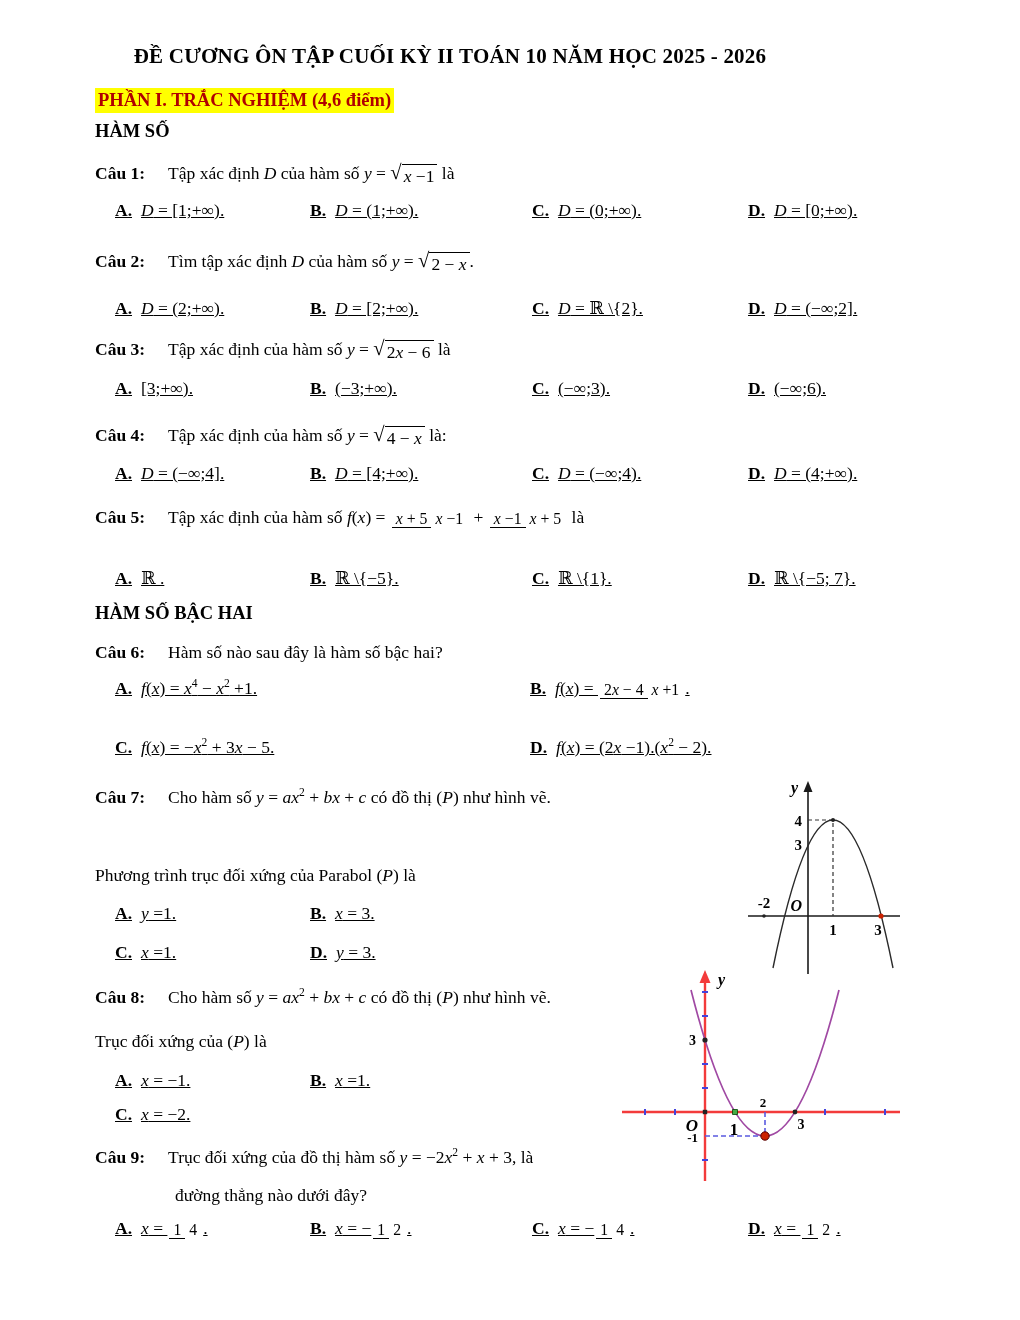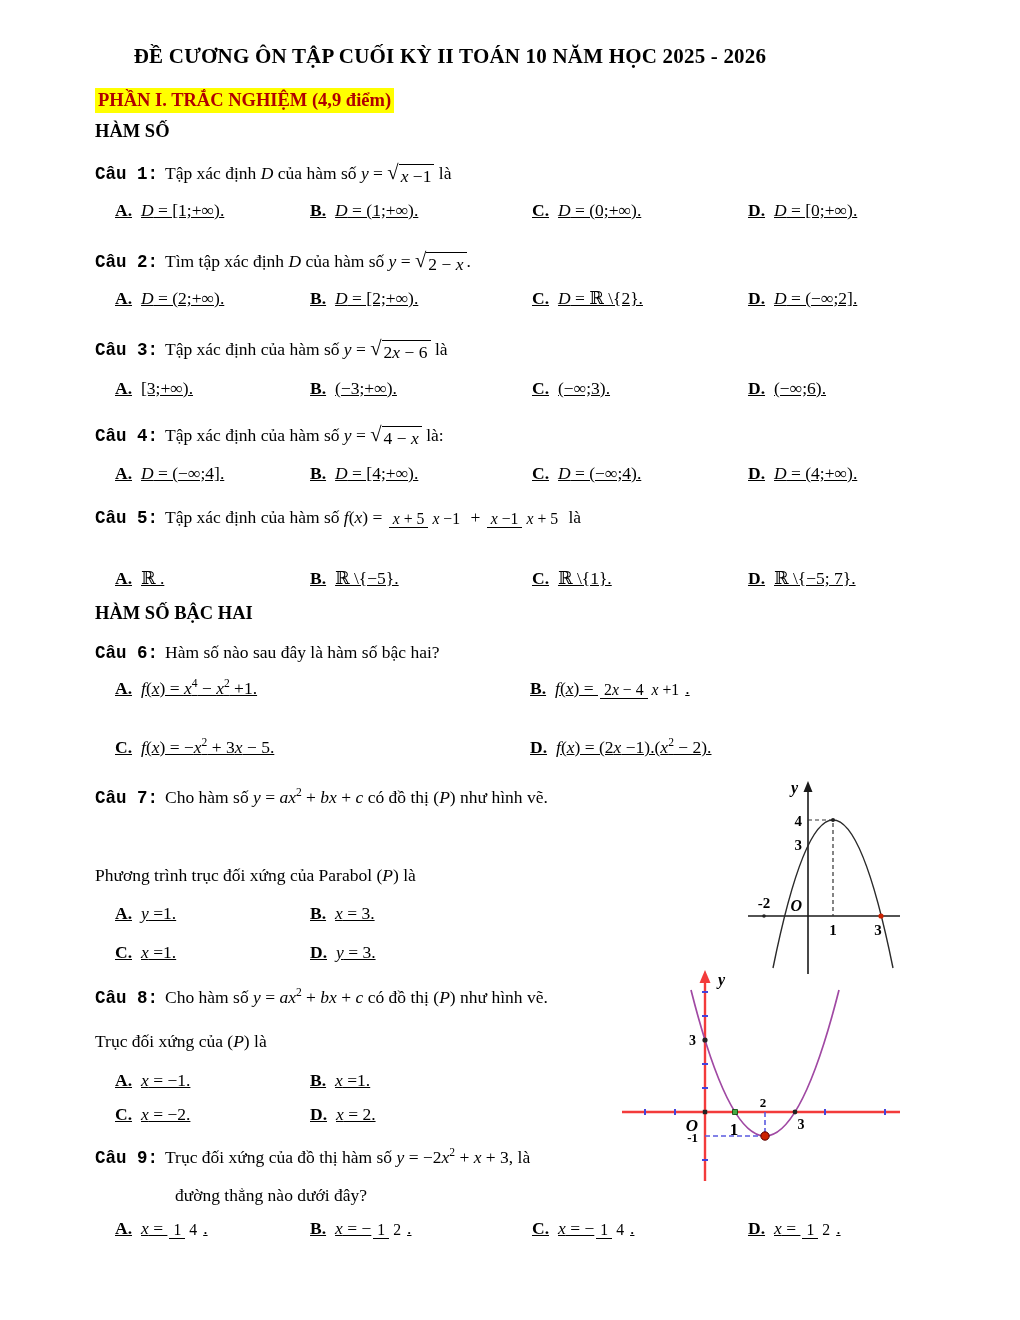--- a/index.html
+++ b/index.html
@@ -4,21 +4,21 @@
 <style>
   html,body{margin:0;padding:0;background:#fff;}
   .page{position:relative;width:900px;height:1320px;background:#ffffff;overflow:hidden;
         font-family:"Liberation Serif","DejaVu Serif",serif;color:#000;}
   .title{position:absolute;top:44px;left:0;width:100%;text-align:center;
          font-weight:bold;font-size:21px;letter-spacing:0.2px;}
   .part{position:absolute;top:88px;left:95px;background:#ffff00;color:#b00000;
         font-weight:bold;font-size:18.5px;padding:0 3px;line-height:1.35;}
   .sec{position:absolute;left:95px;font-weight:bold;font-size:18.5px;}
   .q{position:absolute;left:95px;font-size:17.5px;white-space:nowrap;line-height:1.3;}
-  .ql{font-weight:bold;margin-right:7px;font-family:Liberation Mono, monospace;}
+  .ql{font-weight:bold;margin-right:23px;}
   .opts{position:absolute;left:95px;display:grid;font-size:17.5px;align-items:center;}
   .g4{grid-template-columns:195px 222px 216px 230px;padding-left:20px;}
   .g2w{grid-template-columns:415px 360px;padding-left:20px;}
   .g2n{grid-template-columns:195px 360px;padding-left:20px;}
   .opt{white-space:nowrap;text-decoration:underline;}
   .ok{font-weight:bold;margin-right:9px;}
   .m{white-space:nowrap;}
   .m i{font-style:italic;}
   .m sup{font-size:66%;line-height:0;}
   .frac{display:inline-flex;flex-direction:row;text-align:center;vertical-align:middle;
@@ -30,39 +30,39 @@
   .sqrt .rd{border-top:1.4px solid #000;padding:0 3px 0 2px;margin-top:1px;}
   svg{position:absolute;overflow:visible;}
   svg text{font-family:"Liberation Serif","DejaVu Serif",serif;}
 </style>
 </head>
 <body>
 
 <div class="page">
 
   <div class="title">ĐỀ CƯƠNG ÔN TẬP CUỐI KỲ II TOÁN 10 NĂM HỌC 2025 - 2026</div>
-  <div class="part">PHẦN I. TRẮC NGHIỆM (4,9 điểm)</div>
+  <div class="part">PHẦN I. TRẮC NGHIỆM (4,6 điểm)</div>
   <div class="sec" style="top:121px">HÀM SỐ</div>
 
   <div class="q" style="top:162px"><b class="ql">Câu 1:</b><span>Tập xác định <span class="m"><i>D</i></span> của hàm số <span class="m"><i>y</i> = <span class="sqrt">
             <span class="rad">√</span>
             <span class="rd"><i>x</i> −1</span>
           </span></span> là</span></div>
   <div class="opts g4" style="top:200px">
     <span class="opt"><b class="ok">A.</b><span class="om"><span class="m"><i>D</i> = [1;+∞).</span></span></span>
     <span class="opt"><b class="ok">B.</b><span class="om"><span class="m"><i>D</i> = (1;+∞).</span></span></span>
     <span class="opt"><b class="ok">C.</b><span class="om"><span class="m"><i>D</i> = (0;+∞).</span></span></span>
     <span class="opt"><b class="ok">D.</b><span class="om"><span class="m"><i>D</i> = [0;+∞).</span></span></span>
   </div>
 
   <div class="q" style="top:250px"><b class="ql">Câu 2:</b><span>Tìm tập xác định <span class="m"><i>D</i></span> của hàm số <span class="m"><i>y</i> = <span class="sqrt">
             <span class="rad">√</span>
             <span class="rd">2 − <i>x</i></span>
           </span></span>.</span></div>
-  <div class="opts g4" style="top:288px">
+  <div class="opts g4" style="top:298px">
     <span class="opt"><b class="ok">A.</b><span class="om"><span class="m"><i>D</i> = (2;+∞).</span></span></span>
     <span class="opt"><b class="ok">B.</b><span class="om"><span class="m"><i>D</i> = [2;+∞).</span></span></span>
     <span class="opt"><b class="ok">C.</b><span class="om"><span class="m"><i>D</i> = ℝ \{2}.</span></span></span>
     <span class="opt"><b class="ok">D.</b><span class="om"><span class="m"><i>D</i> = (−∞;2].</span></span></span>
   </div>
 
   <div class="q" style="top:338px"><b class="ql">Câu 3:</b><span>Tập xác định của hàm số <span class="m"><i>y</i> = <span class="sqrt">
             <span class="rad">√</span>
             <span class="rd">2<i>x</i> − 6</span>
           </span></span> là</span></div>
@@ -145,21 +145,20 @@
   </svg>
 
   <div class="q" style="top:986px"><b class="ql">Câu 8:</b><span>Cho hàm số <span class="m"><i>y</i> = <i>ax</i><sup>2</sup> + <i>bx</i> + <i>c</i></span> có đồ thị <span class="m">(<i>P</i>)</span> như hình vẽ.</span></div>
   <div class="q" style="top:1030px">Trục đối xứng của <span class="m">(<i>P</i>)</span> là</div>
   <div class="opts g2n" style="top:1070px">
     <span class="opt"><b class="ok">A.</b><span class="om"><span class="m"><i>x</i> = −1.</span></span></span>
     <span class="opt"><b class="ok">B.</b><span class="om"><span class="m"><i>x</i> =1.</span></span></span>
   </div>
   <div class="opts g2n" style="top:1104px">
     <span class="opt"><b class="ok">C.</b><span class="om"><span class="m"><i>x</i> = −2.</span></span></span>
-    <span class="opt"><b class="ok">D.</b><span class="om"><span class="m"><i>x</i> = 2.</span></span></span>
   </div>
 
   <svg style="left:620px;top:968px" width="325" height="217" viewBox="0 0 325 217">
     <line x1="2" y1="144" x2="313" y2="144" stroke="#f33b3b" stroke-width="2.4"></line>
     <polygon points="322,144 309,138.5 309,149.5" fill="#f33b3b"></polygon>
     <line x1="85" y1="213" x2="85" y2="11" stroke="#f33b3b" stroke-width="2.4"></line>
     <polygon points="85,2 79.5,15 90.5,15" fill="#f33b3b"></polygon>
     <g stroke="#4444dd" stroke-width="2">
       <line x1="25" y1="141" x2="25" y2="147"></line>
         <line x1="55" y1="141" x2="55" y2="147"></line>

